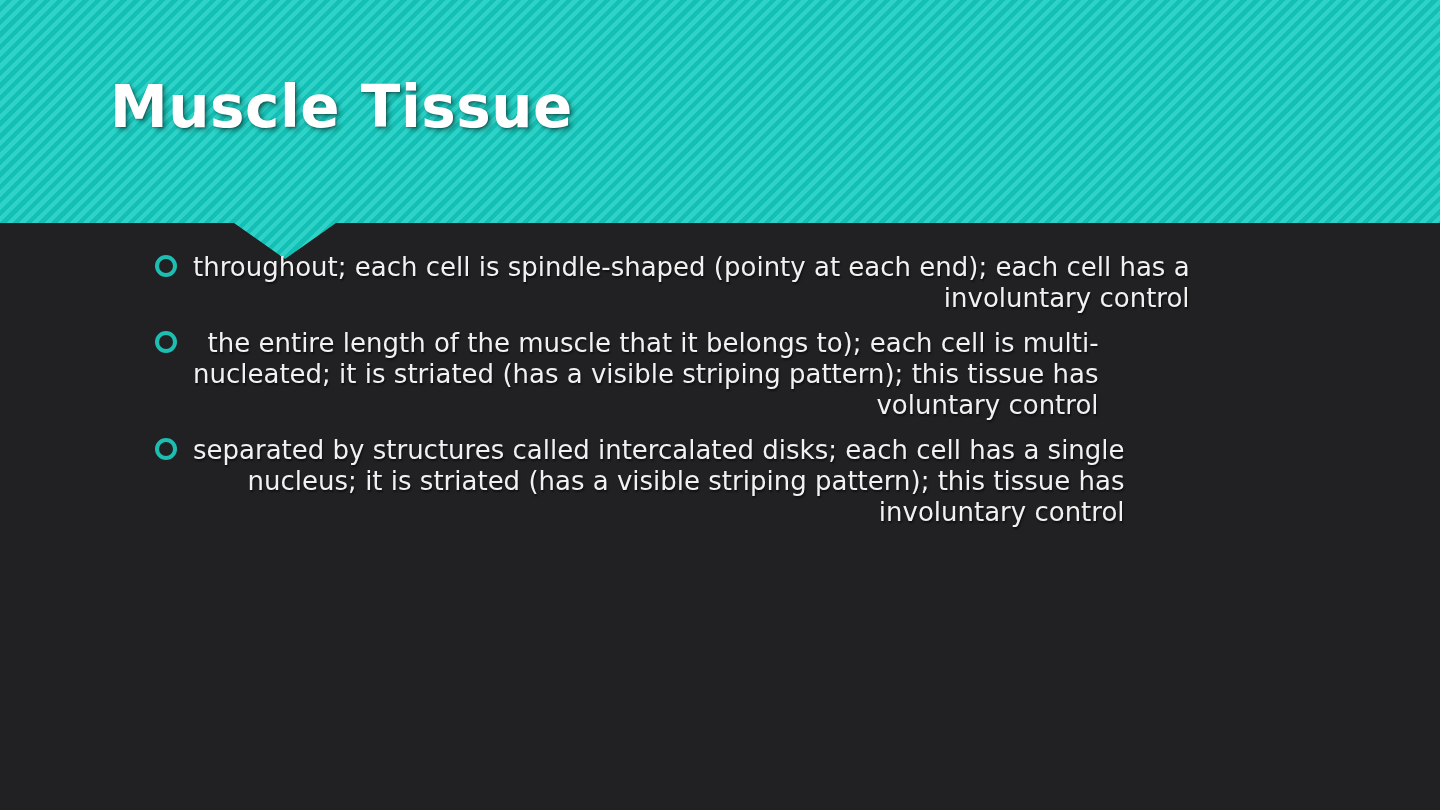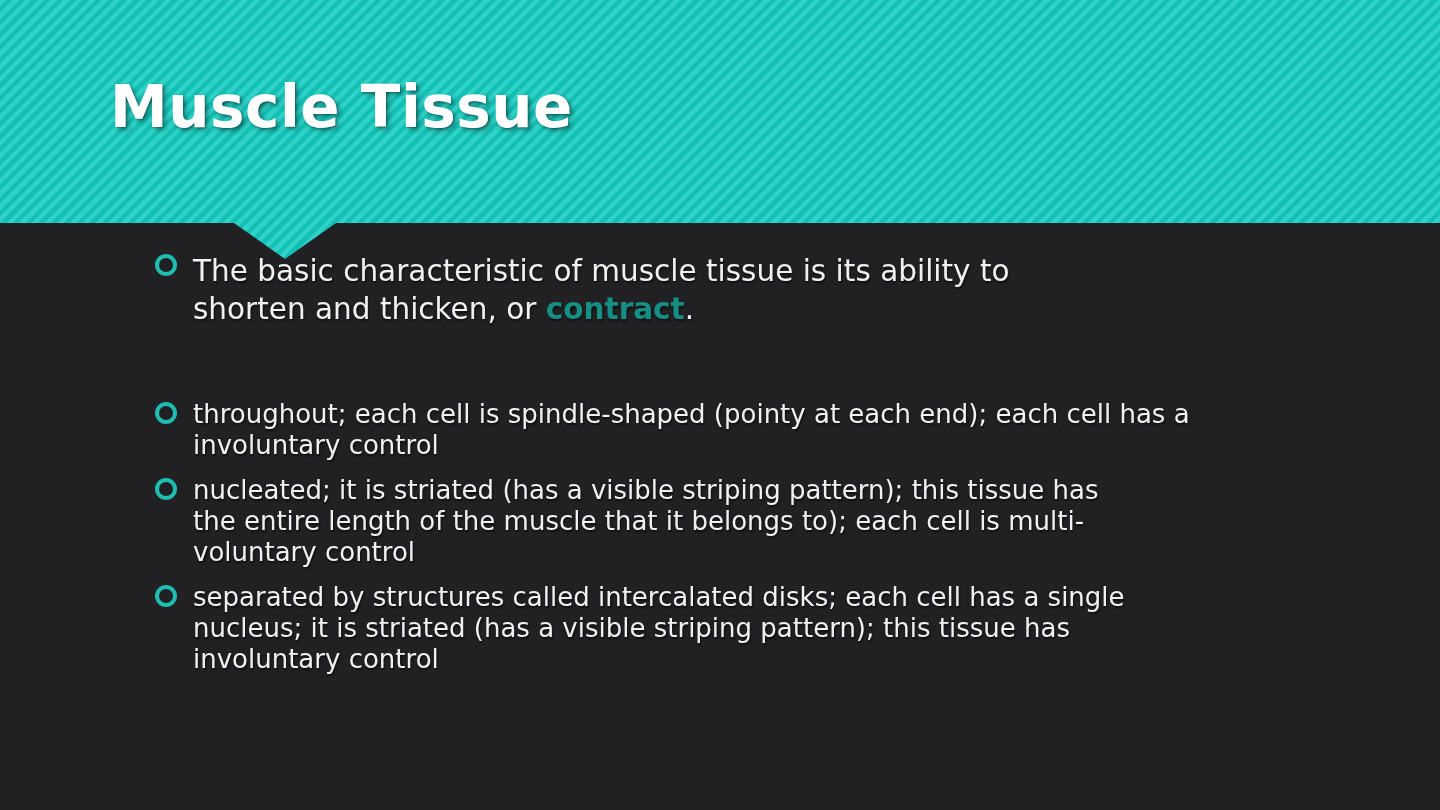--- a/index.html
+++ b/index.html
@@ -4,20 +4,21 @@
 <style>
   html, body { margin: 0; padding: 0; background: #000; overflow: hidden; }
 
   .stage {
     position: relative;
     width: 1440px;
     height: 810px;
     background: var(--background, #212123);
     overflow: hidden;
     font-family: "DejaVu Sans", "Liberation Sans", sans-serif;
+    text-align: right;
   }
 
   
   .band {
     position: absolute;
     left: 0; top: 0;
     width: 1440px;
     height: 262px;
     background: repeating-linear-gradient(
       135deg,
@@ -80,41 +81,34 @@
   .seg-accent { font-weight: 700; color: var(--accent, #158e84); }
 </style>
 </head>
 <body>
 
 <div class="stage">
   <div class="band">
     <h1 class="title">Muscle Tissue</h1>
   </div>
   <div class="content" id="bullets">
-  <div class="bullet large">
-    <span class="ring"></span>
-    <div class="lines">
-          <div class="line"><span class="seg-normal">The basic characteristic of muscle tissue is its ability to</span></div>
-          <div class="line"><span class="seg-normal">shorten and thicken, or </span><span class="seg-accent">contract</span><span class="seg-normal">.</span></div>
-        </div>
-  </div>
 
   <div class="bullet normal">
     <span class="ring"></span>
     <div class="lines">
           <div class="line"><span class="seg-normal">throughout; each cell is spindle-shaped (pointy at each end); each cell has a</span></div>
           <div class="line"><span class="seg-normal">involuntary control</span></div>
         </div>
   </div>
 
   <div class="bullet normal">
     <span class="ring"></span>
     <div class="lines">
+          <div class="line"><span class="seg-normal">the entire length of the muscle that it belongs to); each cell is multi-</span></div>
           <div class="line"><span class="seg-normal">nucleated; it is striated (has a visible striping pattern); this tissue has</span></div>
-          <div class="line"><span class="seg-normal">the entire length of the muscle that it belongs to); each cell is multi-</span></div>
           <div class="line"><span class="seg-normal">voluntary control</span></div>
         </div>
   </div>
 
   <div class="bullet normal">
     <span class="ring"></span>
     <div class="lines">
           <div class="line"><span class="seg-normal">separated by structures called intercalated disks; each cell has a single</span></div>
           <div class="line"><span class="seg-normal">nucleus; it is striated (has a visible striping pattern); this tissue has</span></div>
           <div class="line"><span class="seg-normal">involuntary control</span></div>

